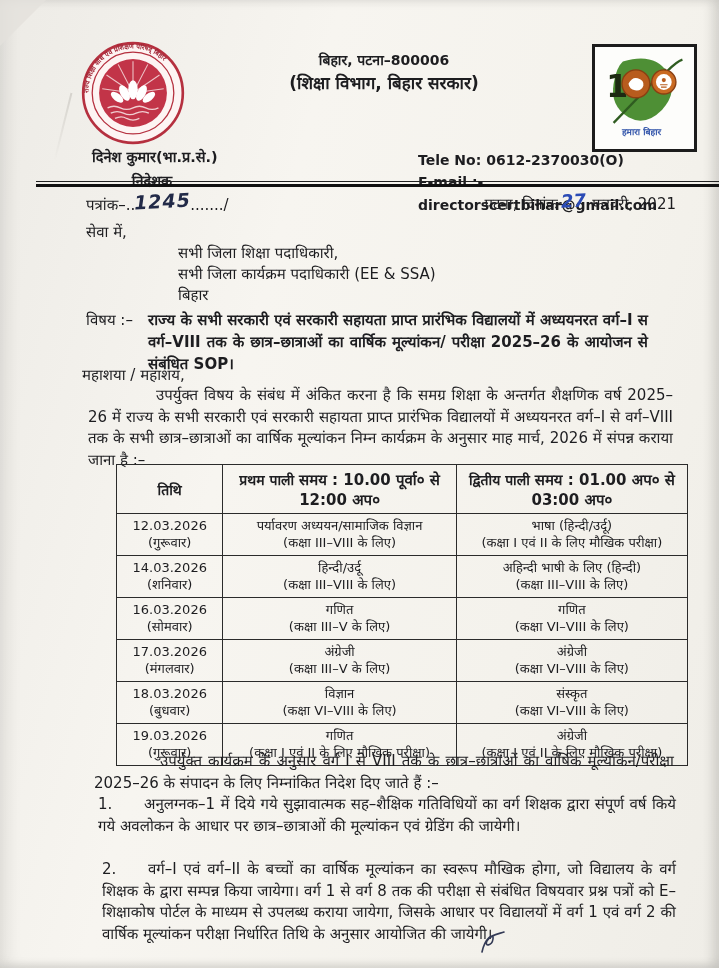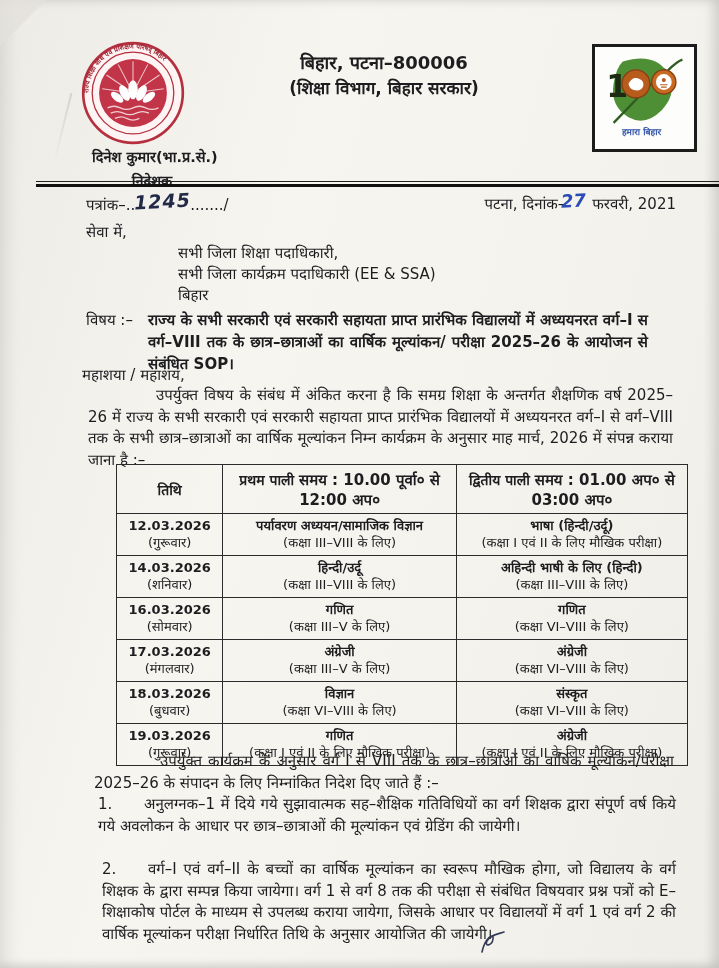--- a/index.html
+++ b/index.html
@@ -16,21 +16,21 @@
   }
   .abs{position:absolute;}
   
   .corner-fold{left:0;top:0;width:0;height:0;border-top:46px solid #e3e1dc;border-right:46px solid transparent;opacity:.8;}
   .hole-punch{left:140px;top:48px;width:13px;height:13px;border-radius:50%;background:#2a2a2a;box-shadow:0 0 2px rgba(0,0,0,.5);}
   .fold-mark{left:62px;top:92px;width:2px;height:70px;background:linear-gradient(#c9c6c0,transparent);transform:rotate(14deg);opacity:.7;}
   
   .seal{left:80px;top:40px;width:106px;height:106px;}
   .title-block{left:178px;top:46px;width:412px;text-align:center;}
   .org-name{font-size:23px;font-weight:bold;line-height:1.25;letter-spacing:.5px;}
-  .org-address{font-size:18px;font-weight:bold;margin-top:4px;}
+  .org-address{font-size:14px;font-weight:bold;margin-top:4px;}
   .org-dept{font-size:17px;font-weight:bold;margin-top:2px;}
   .logo-box{left:592px;top:44px;width:99px;height:102px;border:3px solid #1c1c1c;background:#fdfdfb;}
   .officer{left:92px;top:146px;width:170px;font-size:14.5px;font-weight:bold;}
   .officer-title{text-align:center;width:120px;margin-top:4px;}
   .contact{left:418px;top:149px;font-size:14px;font-weight:bold;line-height:1.6;}
   .rule{left:36px;top:181px;width:683px;}
   .rule .thin{height:1px;background:#222;margin-bottom:2px;}
   .rule .thick{height:3px;background:#111;}
   
   .ref-row{left:86px;top:192px;width:590px;display:flex;justify-content:space-between;font-size:15px;}
@@ -52,21 +52,21 @@
   .num{display:inline-block;width:46px;}
   
   table.exam{left:100px;top:464px;position:absolute;border-collapse:collapse;width:572px;table-layout:fixed;margin-left:16px;}
   table.exam th,table.exam td{border:1.4px solid #2b2b2b;padding:2px 3px;text-align:center;vertical-align:middle;}
   table.exam th{font-size:14px;font-weight:bold;}
   table.exam td{font-size:13px;line-height:16.5px;}
   .col-date{width:104px;}
   .col-s1{width:228px;}
   .col-s2{width:226px;}
   th .shift-time{font-size:15px;}
-  td .cell-l1{display:block;font-weight:bold;}
+  td .cell-l1{display:block;}
   td .cell-l2{display:block;}
   thead th{height:44px;}
   tbody td{height:37px;}
   .pen-mark{left:478px;top:930px;}
 </style>
 </head>
 <body>
 
 <div class="page">
 
@@ -127,20 +127,24 @@
       <circle cx="74" cy="34" r="2.2" fill="#b85c1e"></circle>
       <path d="M70,39 h8 M71,41.5 h6" stroke="#b85c1e" stroke-width="1.2"></path>
       <text x="50" y="93" font-size="9.5" font-weight="bold" fill="#3355aa" text-anchor="middle">हमारा बिहार</text>
     </svg>
   </div>
 
   <div class="abs officer">
     <div>दिनेश कुमार(भा.प्र.से.)</div>
     <div class="officer-title">निदेशक</div>
   </div>
+  <div class="abs contact">
+    <div>Tele No: 0612-2370030(O)</div>
+    <div>E-mail :- directorscertbihar@gmail.com</div>
+  </div>
 
   <div class="abs rule">
     <div class="thin"></div>
       <div class="thick"></div>
   </div>
 
   <div class="abs ref-row">
     <div>
       <span>पत्रांक–..</span><span class="handwritten hw-no">1245</span><span>......./</span>
     </div>

